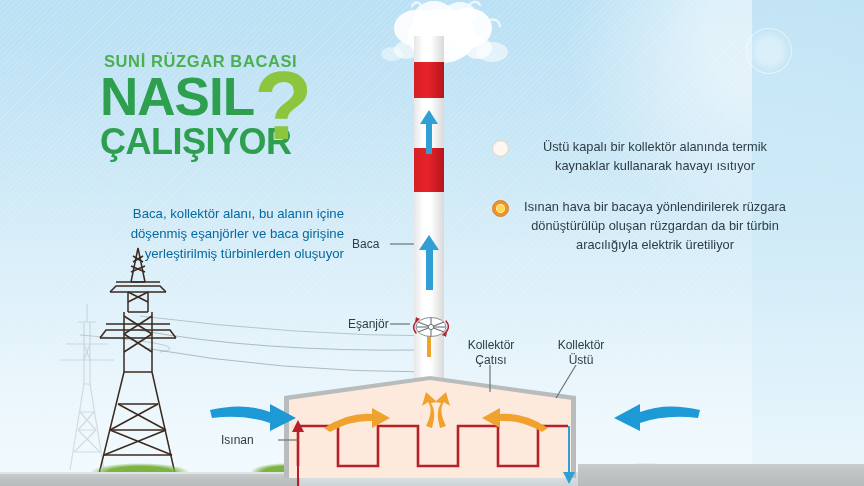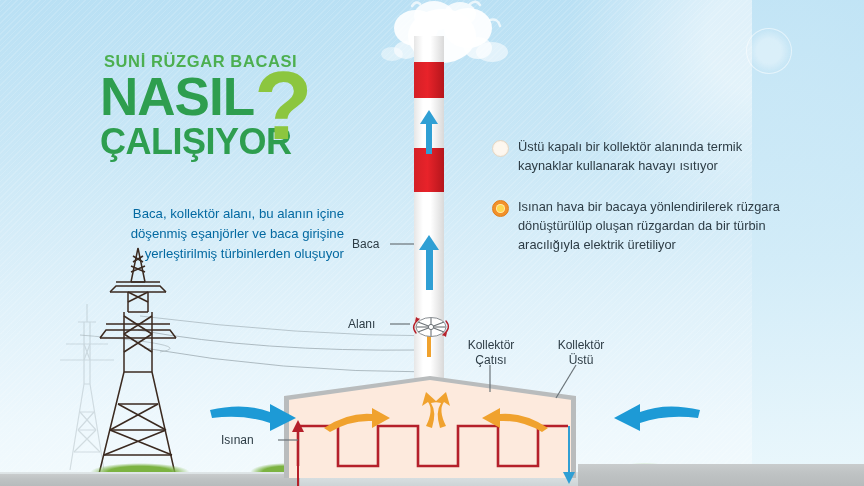--- a/index.html
+++ b/index.html
@@ -68,21 +68,21 @@
     font-size:96px;font-weight:bold;color:#8cc63f;line-height:.8;
   }
 
   .lead{
     position:absolute;left:96px;top:204px;width:248px;
     text-align:right;font-size:13.2px;line-height:1.5;color:#0369a1;
   }
 
   
   .bullets{position:absolute;left:492px;top:138px;width:300px;}
-  .bullet{display:flex;gap:9px;margin-bottom:22px;}
+  .bullet{display:flex;gap:9px;margin-bottom:22px;text-align:center;}
   .bullet-text{font-size:12.8px;line-height:1.48;color:#2d3c45;}
   .dot{flex:0 0 auto;width:15px;height:15px;border-radius:50%;margin-top:2px;}
   .dot.pale{
     background:radial-gradient(circle,#fdf7ef 0 55%,#f6e8d6 100%);
     border:1px solid #e6d7c4;
   }
   .dot.sun{
     background:radial-gradient(circle,#ffd24a 0 38%,#f2912a 39% 100%);
     border:1px solid #e07d16;
     position:relative;
@@ -278,21 +278,21 @@
       <span class="dot pale"></span>
       <span class="bullet-text">Üstü kapalı bir kollektör alanında termik kaynaklar kullanarak havayı ısıtıyor</span>
     </div>
     <div class="bullet">
       <span class="dot sun"></span>
       <span class="bullet-text">Isınan hava bir bacaya yönlendirilerek rüzgara dönüştürülüp oluşan rüzgardan da bir türbin aracılığıyla elektrik üretiliyor</span>
     </div>
   </div>
 
   <div class="lbl" style="left:352px;top:237px;">Baca</div>
-  <div class="lbl" style="left:348px;top:317px;">Alanı</div>
+  <div class="lbl" style="left:348px;top:317px;">Eşanjör</div>
 
   <div class="lbl c" style="left:452px;top:338px;width:78px;">
     <div>Kollektör</div>
     <div>Çatısı</div>
   </div>
 
   <div class="lbl c" style="left:542px;top:338px;width:78px;">
     <div>Kollektör</div>
     <div>Üstü</div>
   </div>

